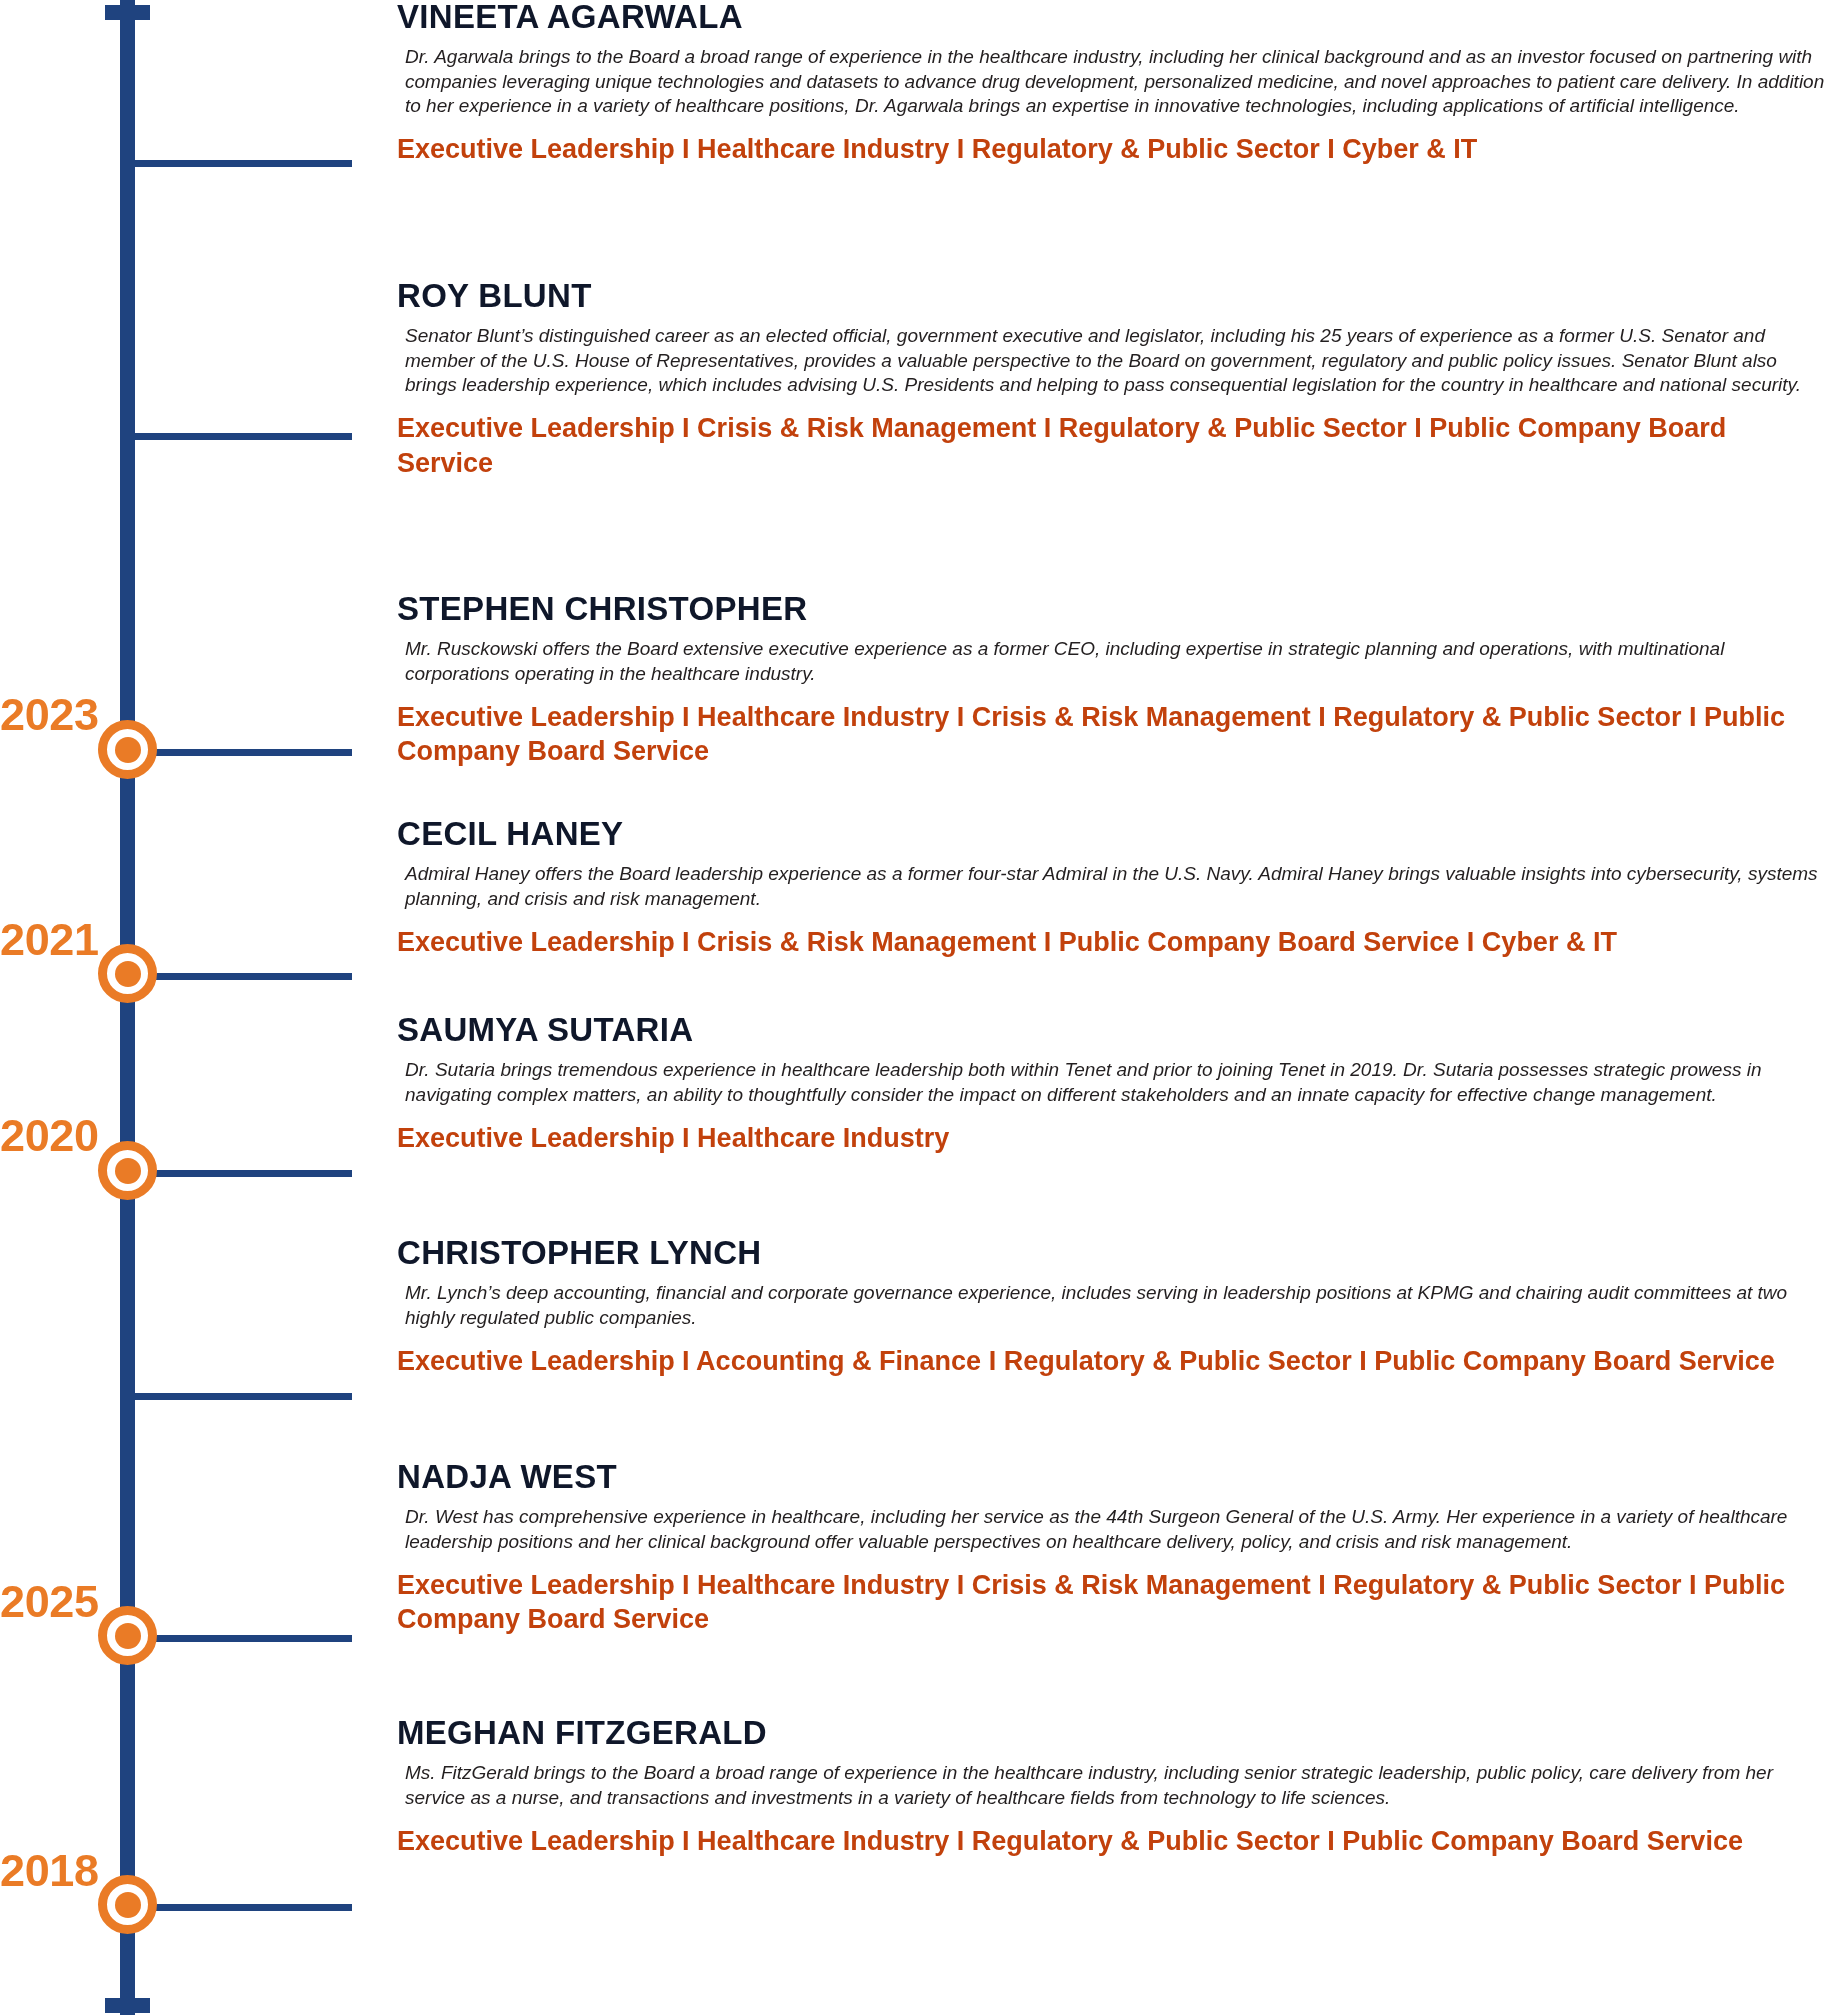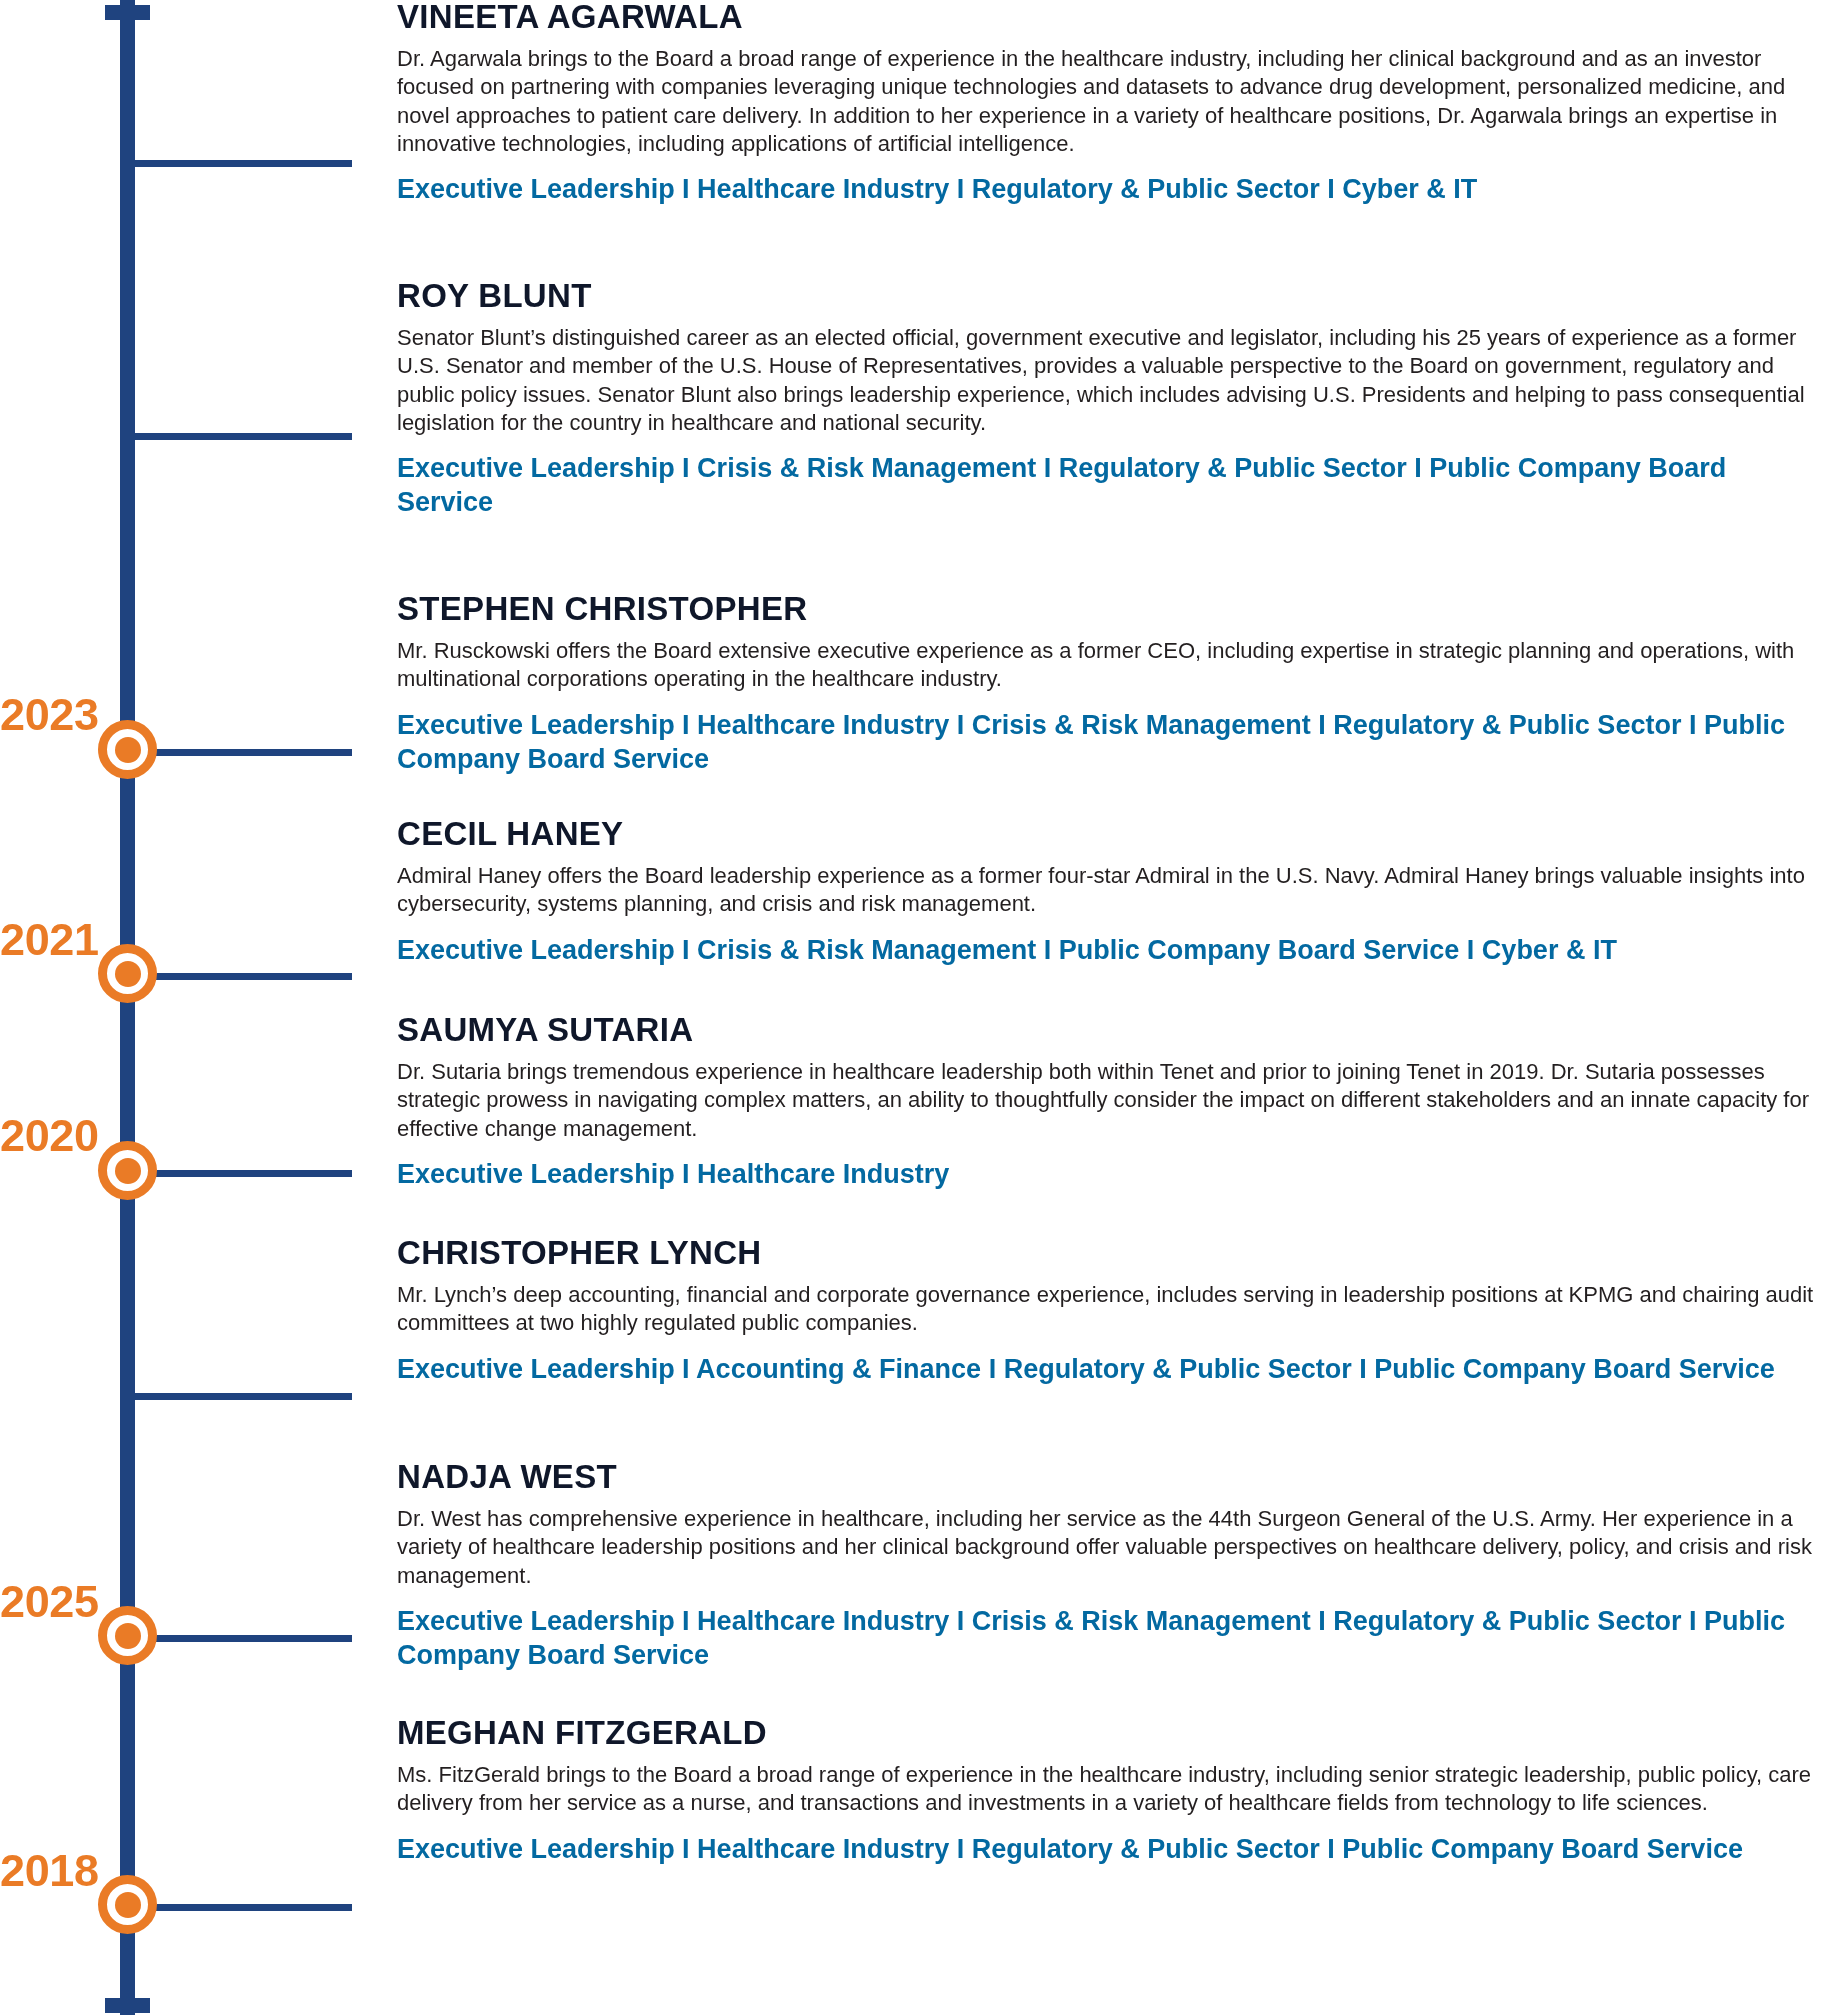--- a/index.html
+++ b/index.html
@@ -89,26 +89,27 @@
     color: #0f172a;
     font-weight: bold;
     font-size: 33px;
     letter-spacing: 0.3px;
     line-height: 1.0;
     margin: 0 0 12.2px 0;
     white-space: nowrap;
   }
   .entry-bio {
     color: #231F20;
-    font-size: 22px;
+    font-size: 19px;
     line-height: 1.28;
-    margin: 0 0 14px 0;
+    margin: 0 0 14px 8px;
+    font-style: italic;
   }
   .entry-skills {
-    color: #0369a1;
+    color: #c2410c;
     font-weight: bold;
     font-size: 27px;
     line-height: 1.28;
     margin: 0;
   }
 </style>
 </head>
 <body>
 
 <div id="timeline-rail"></div>

